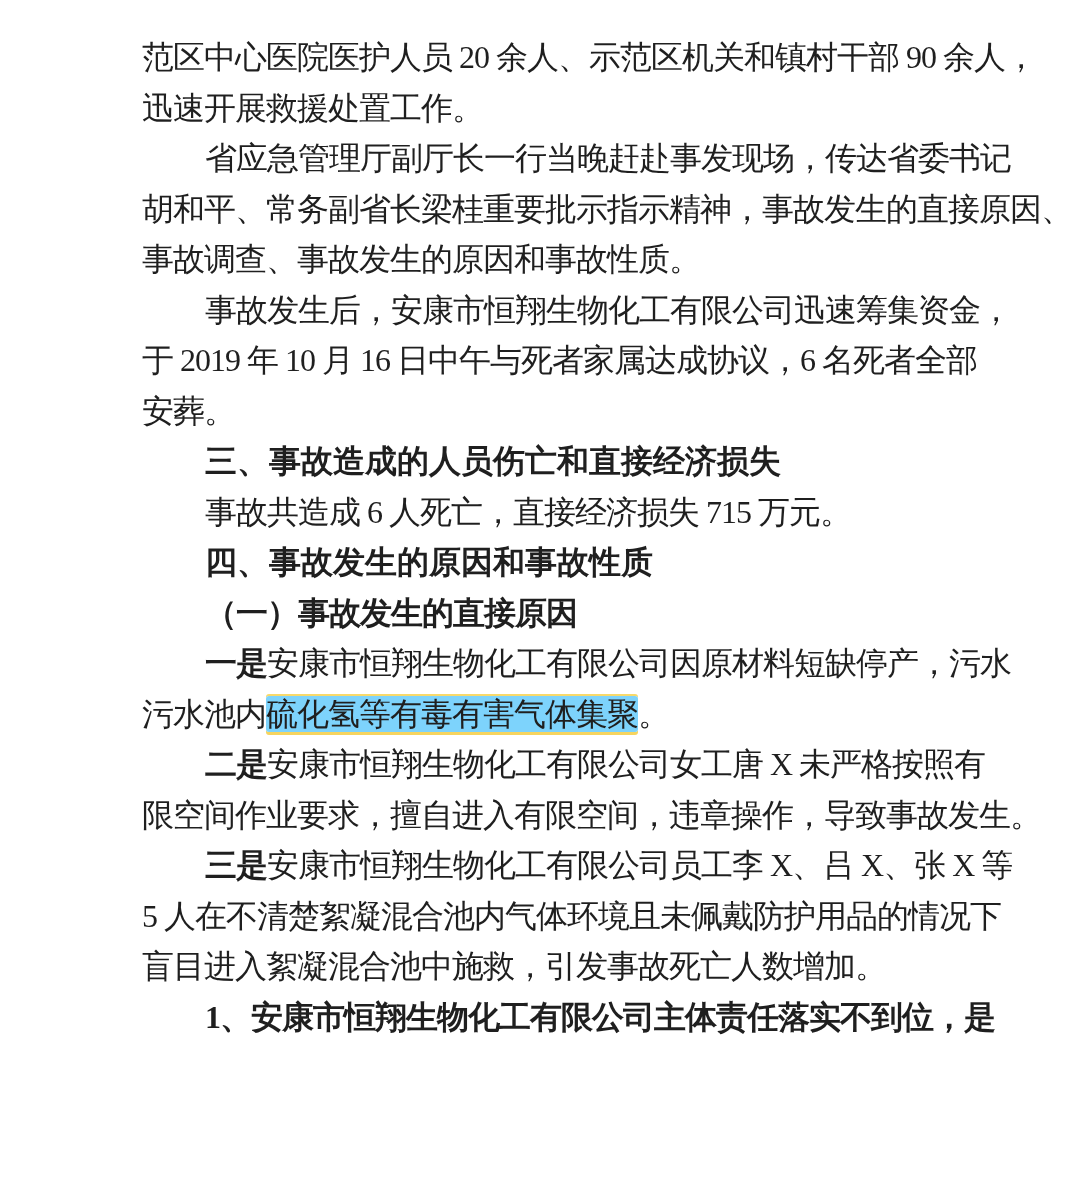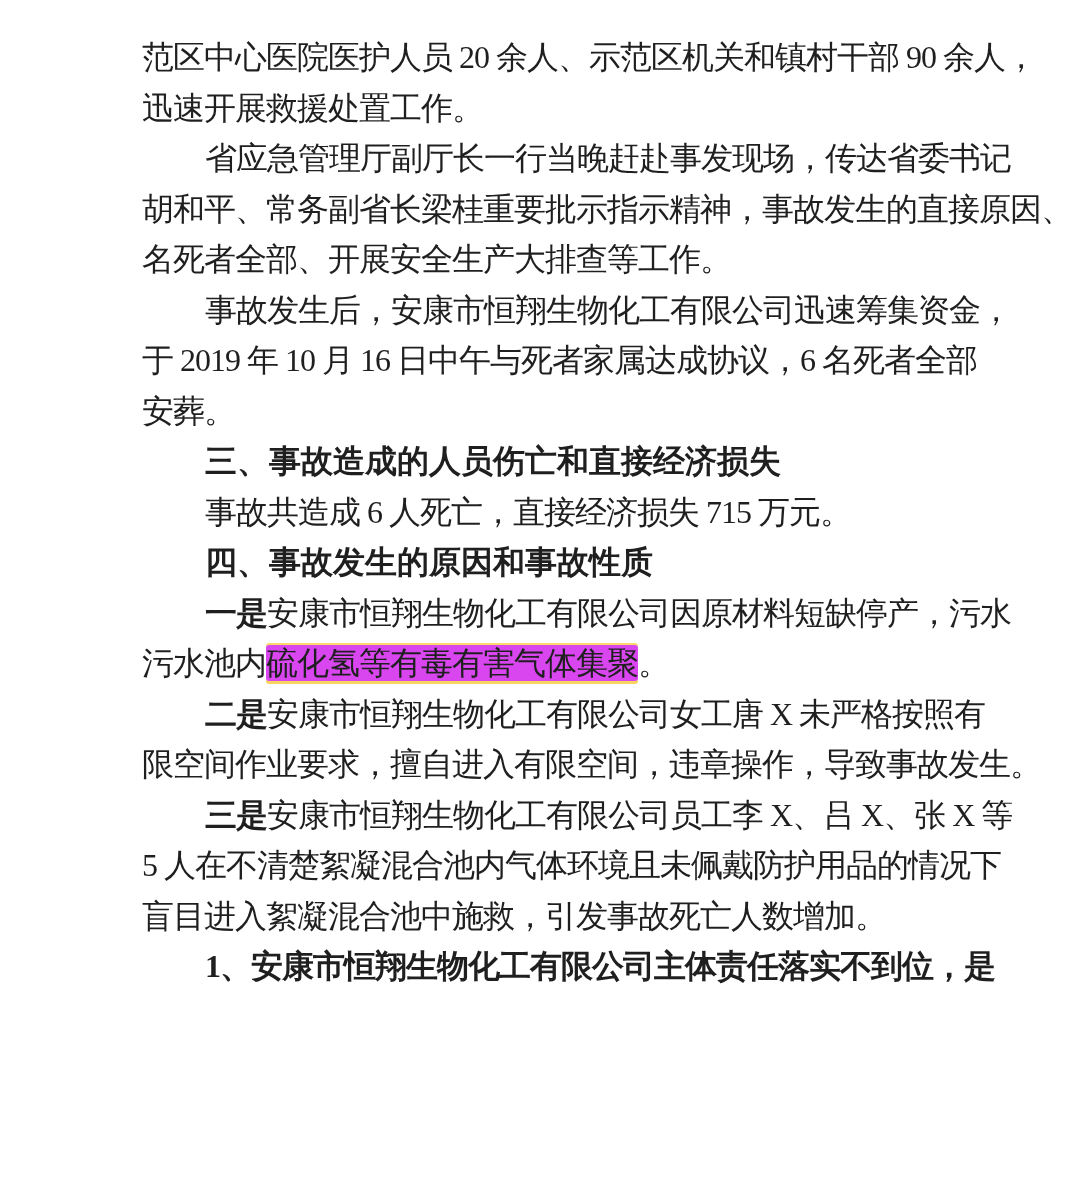--- a/index.html
+++ b/index.html
@@ -43,41 +43,42 @@
     letter-spacing: 0;
   }
   
   .line.kai span {
     font-weight: bold;
   }
   .run-bold {
     font-weight: bold;
   }
   .run-highlight {
-    background: #d946ef;
+    background: #7dd3fc;
     box-shadow: 0 -2px 0 #f8d96a, 0 3px 0 #f6d45f;
     border-radius: 3px;
   }
 </style>
 </head>
 <body>
 
 <div class="page">
   <div class="doc">
       <div class="line"><span class="">范区中心医院医护人员 20 余人、示范区机关和镇村干部 90 余人，</span></div>
       <div class="line"><span class="">迅速开展救援处置工作。</span></div>
       <div class="line indent"><span class="">省应急管理厅副厅长一行当晚赶赴事发现场，传达省委书记</span></div>
       <div class="line"><span class="">胡和平、常务副省长梁桂重要批示指示精神，事故发生的直接原因、</span></div>
-      <div class="line"><span class="">名死者全部、开展安全生产大排查等工作。</span></div>
+      <div class="line"><span class="">事故调查、事故发生的原因和事故性质。</span></div>
       <div class="line indent"><span class="">事故发生后，安康市恒翔生物化工有限公司迅速筹集资金，</span></div>
       <div class="line"><span class="">于 2019 年 10 月 16 日中午与死者家属达成协议，6 名死者全部</span></div>
       <div class="line"><span class="">安葬。</span></div>
       <div class="line indent hei"><span class="run-bold ">三、事故造成的人员伤亡和直接经济损失</span></div>
       <div class="line indent"><span class="">事故共造成 6 人死亡，直接经济损失 715 万元。</span></div>
       <div class="line indent hei"><span class="run-bold ">四、事故发生的原因和事故性质</span></div>
+      <div class="line indent kai"><span class="run-bold ">（一）事故发生的直接原因</span></div>
       <div class="line indent"><span class="run-bold ">一是</span><span class="">安康市恒翔生物化工有限公司因原材料短缺停产，污水</span></div>
       <div class="line"><span class="">污水池内</span><span class="run-highlight">硫化氢等有毒有害气体集聚</span><span class="">。</span></div>
       <div class="line indent"><span class="run-bold ">二是</span><span class="">安康市恒翔生物化工有限公司女工唐 X 未严格按照有</span></div>
       <div class="line"><span class="">限空间作业要求，擅自进入有限空间，违章操作，导致事故发生。</span></div>
       <div class="line indent"><span class="run-bold ">三是</span><span class="">安康市恒翔生物化工有限公司员工李 X、吕 X、张 X 等</span></div>
       <div class="line"><span class="">5 人在不清楚絮凝混合池内气体环境且未佩戴防护用品的情况下</span></div>
       <div class="line"><span class="">盲目进入絮凝混合池中施救，引发事故死亡人数增加。</span></div>
       <div class="line indent kai"><span class="run-bold ">1、安康市恒翔生物化工有限公司主体责任落实不到位，是</span></div>
     </div>
 </div>

